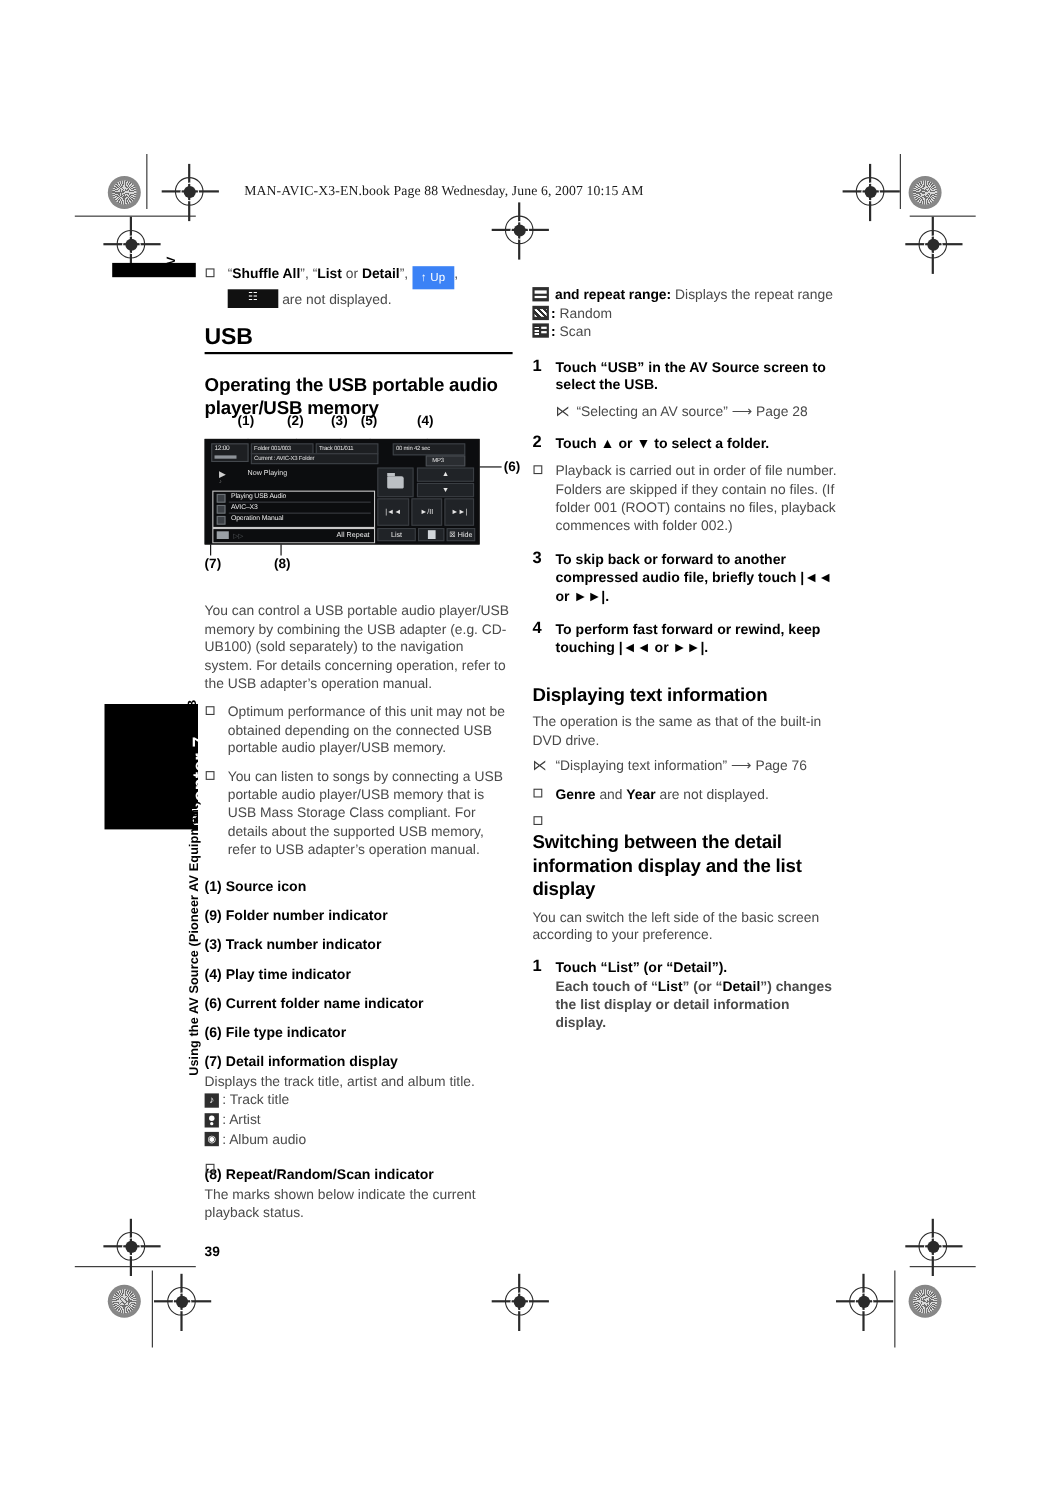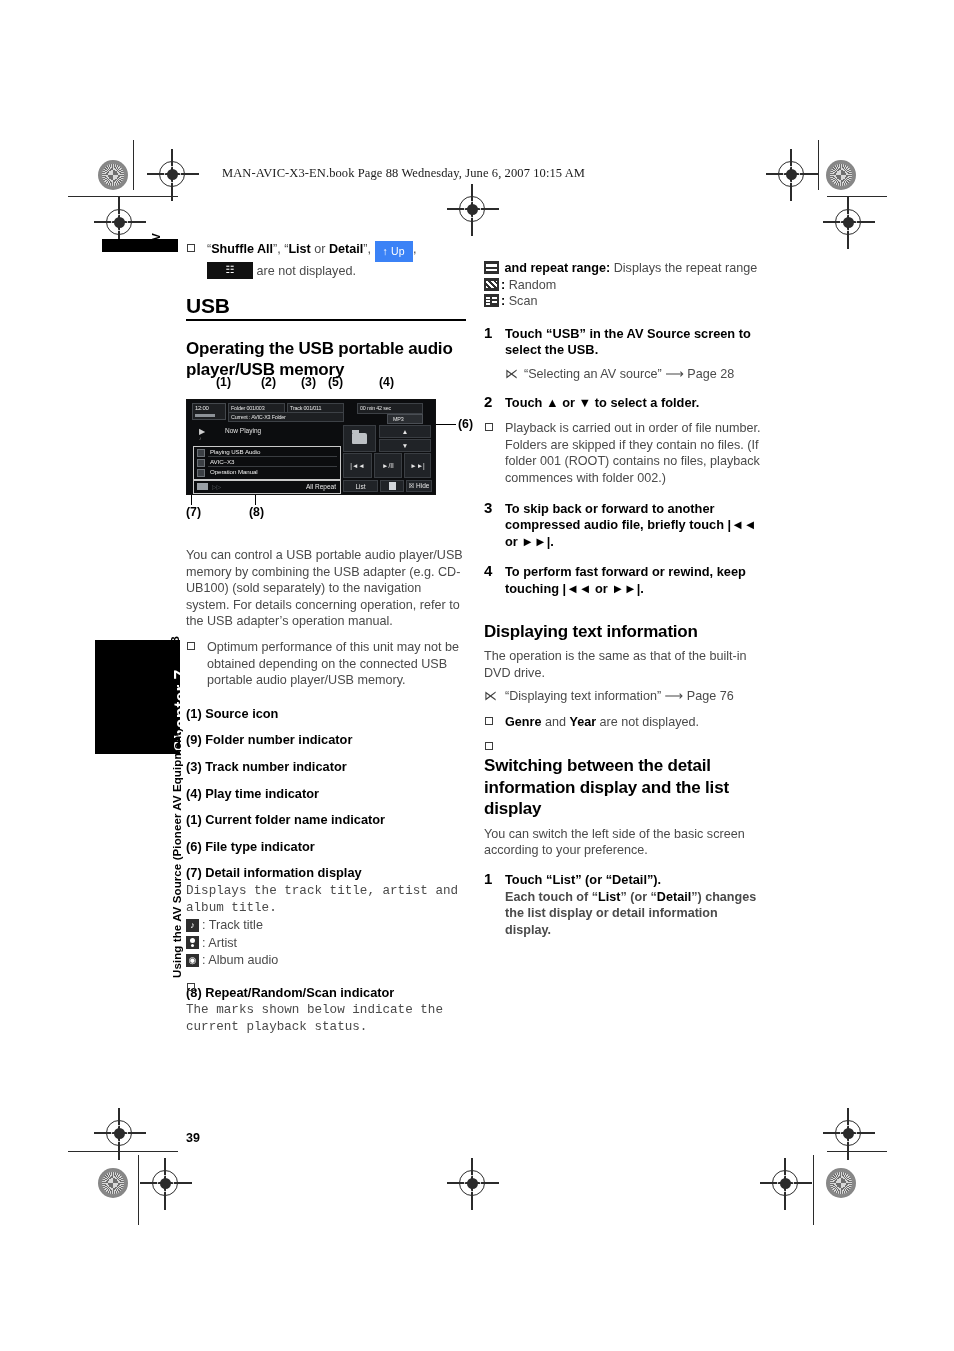--- a/index.html
+++ b/index.html
@@ -290,21 +290,21 @@
 
   b.bk { color: #000; }
 
   
   .caption-item {
     font-weight: bold;
     color: #000;
     font-size: 12.8px;
     margin-top: 10px;
   }
-  .caption-sub { color: #4a4a4a; margin-top: 1px; font-family: Liberation Mono, monospace; }
+  .caption-sub { color: #4a4a4a; margin-top: 1px; }
 
   .icon-line { margin-top: 1px; color: #4a4a4a; display: flex; align-items: center; }
   .mini-icon {
     display: inline-block;
     width: 13px; height: 13px;
     background: #2e2e2e;
     color: #fff;
     font-size: 9px;
     line-height: 13px;
     text-align: center;
@@ -691,26 +691,30 @@
   </div>
 </div>
 
 <div class="col" style="left:186px; top:543px;">
   <p class="body" style="margin-top:4px;">You can control a USB portable audio player/USB memory by combining the USB adapter (e.g. CD-UB100) (sold separately) to the navigation system. For details concerning operation, refer to the USB adapter’s operation manual.</p>
 
   <div class="note">
     <span class="bullet"></span>
     <span>Optimum performance of this unit may not be obtained depending on the connected USB portable audio player/USB memory.</span>
   </div>
+  <div class="note">
+    <span class="bullet"></span>
+    <span>You can listen to songs by connecting a USB portable audio player/USB memory that is USB Mass Storage Class compliant. For details about the supported USB memory, refer to USB adapter’s operation manual.</span>
+  </div>
 
   <div class="caption-item" style="margin-top:17px;">(1) Source icon</div>
   <div class="caption-item">(9) Folder number indicator</div>
   <div class="caption-item">(3) Track number indicator</div>
   <div class="caption-item">(4) Play time indicator</div>
-  <div class="caption-item">(1) Current folder name indicator</div>
+  <div class="caption-item">(6) Current folder name indicator</div>
   <div class="caption-item">(6) File type indicator</div>
   <div class="caption-item">(7) Detail information display</div>
   <div class="caption-sub">Displays the track title, artist and album title.</div>
 
   <div class="icon-line">
     <span class="mini-icon">♪</span>
       <span>: Track title</span>
   </div>
   <div class="icon-line">
     <span class="mini-icon art"></span>

